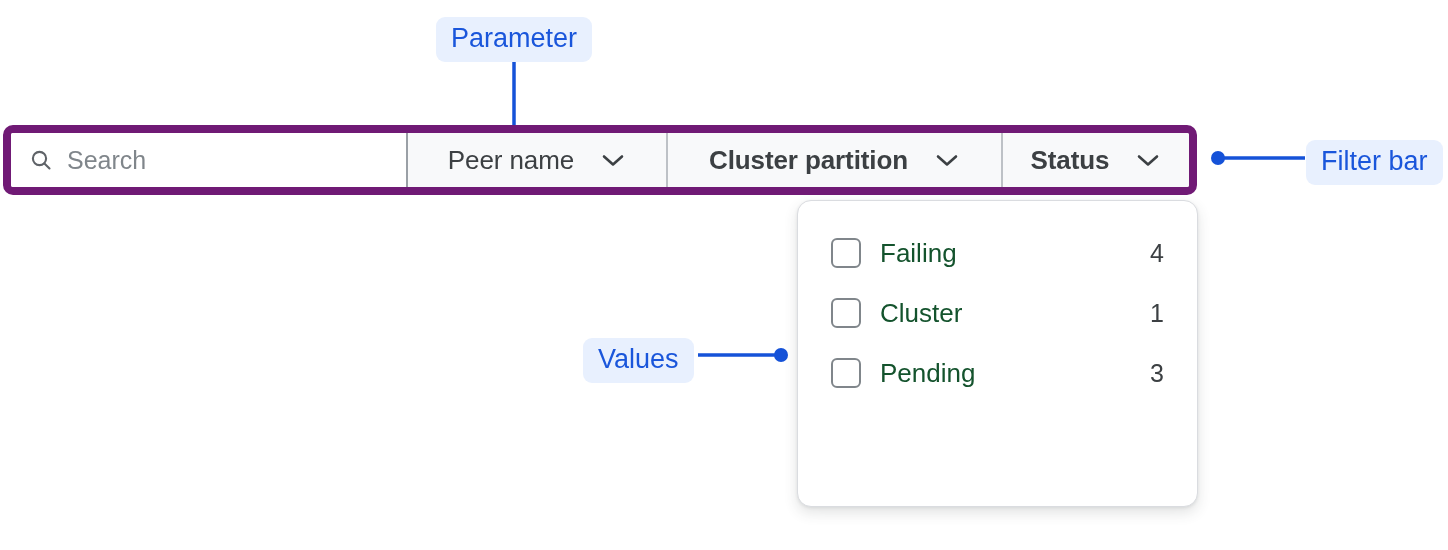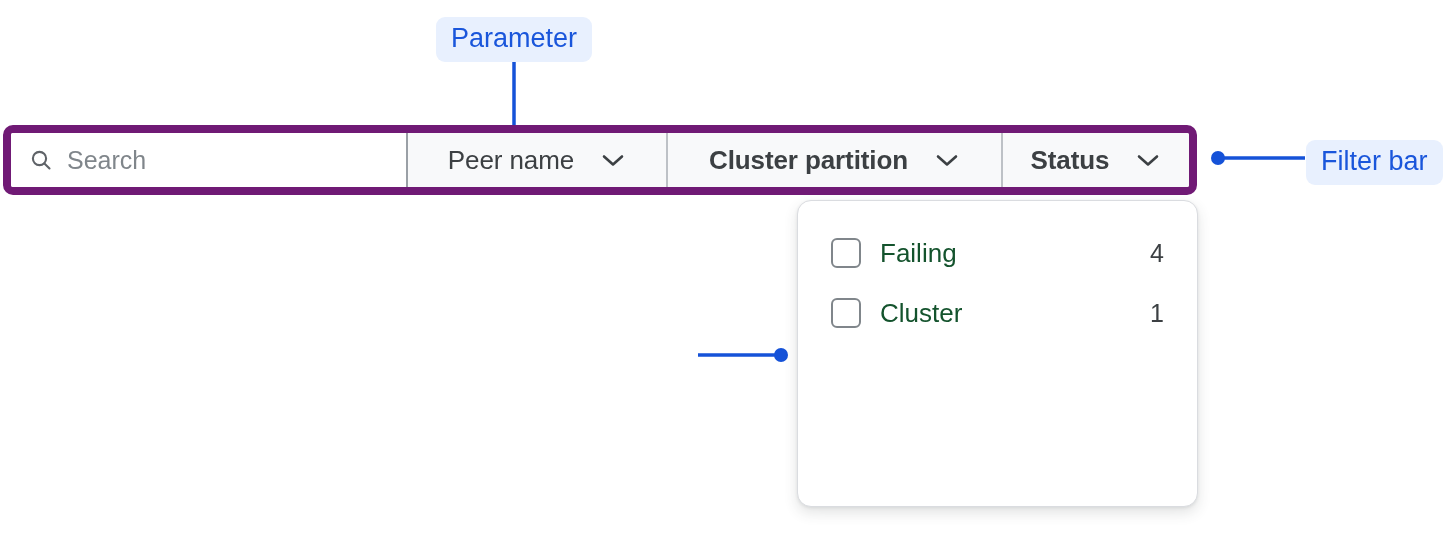--- a/index.html
+++ b/index.html
@@ -225,20 +225,26 @@
       <span class="option-count">4</span>
     </div>
 
 
     <div class="option-row">
       <span class="cbox"></span>
       <span class="option-label">Cluster</span>
       <span class="option-count">1</span>
     </div>
 
+    <div class="option-row">
+      <span class="cbox"></span>
+      <span class="option-label">Pending</span>
+      <span class="option-count">3</span>
+    </div>
   </div>
 
   <div class="anno-pill anno-parameter">Parameter</div>
 
   <div class="anno-pill anno-filterbar">Filter bar</div>
 
+  <div class="anno-pill anno-values">Values</div>
 
 </div>
 
 </body></html>

